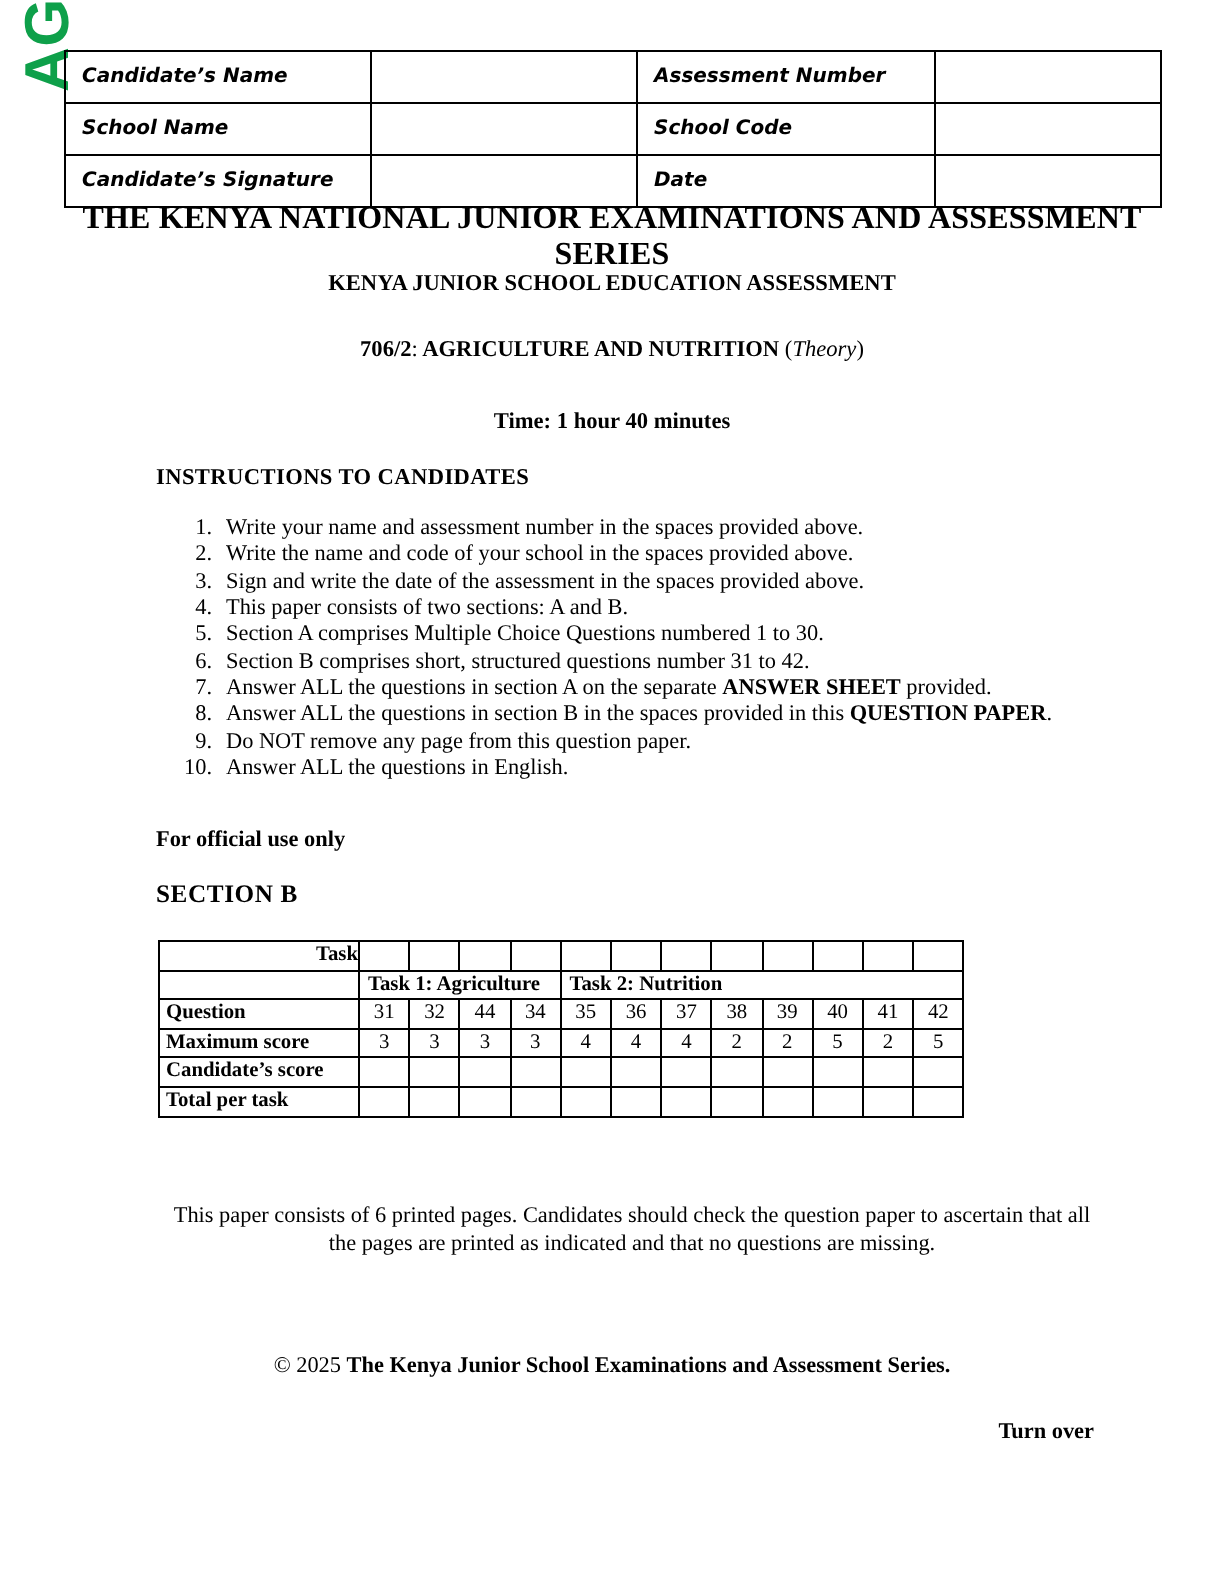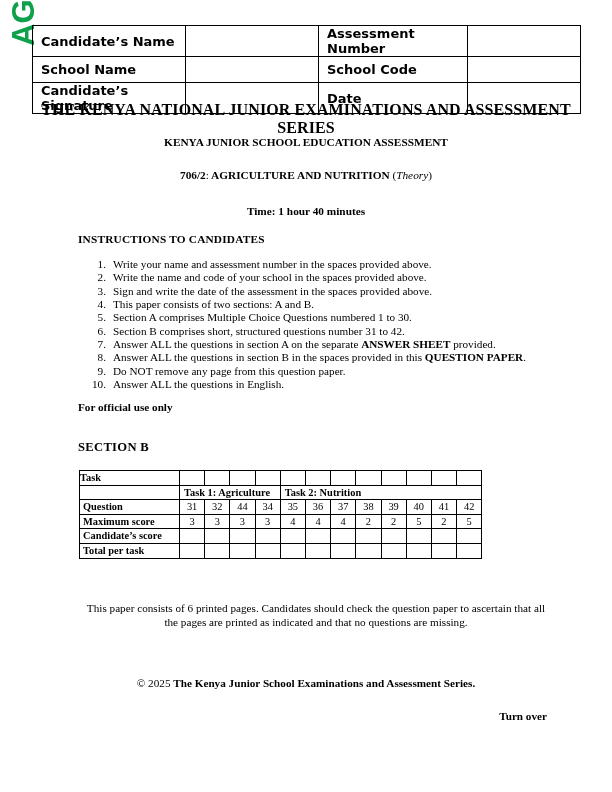--- a/index.html
+++ b/index.html
@@ -52,22 +52,23 @@
     width: 548px;
     border-collapse: collapse;
     table-layout: fixed;
   }
   .info-table td {
     border: 1.4px solid #000000;
     height: 25px;
     padding: 0 0 0 8px;
     font-family: "DejaVu Sans", "Liberation Sans", sans-serif;
     font-weight: bold;
-    font-size: 13px;
+    font-size: 10px;
     vertical-align: middle;
+    font-style: italic;
   }
   .info-table td.blank { padding: 0; }
   .col-lbl  { width: 153px; }
   .col-fill { width: 133px; }
   .col-lbl2 { width: 149px; }
   .col-fill2{ width: 113px; }
 
   
   .hdr {
     position: absolute;
@@ -113,21 +114,21 @@
     left: 0;
     width: 19px;
     text-align: right;
   }
   #instr-list li b { font-weight: bold; }
 
   
   #official {
     position: absolute;
     left: 78px;
-    top: 401px;
+    top: 414px;
     font-size: 11.2px;
     font-weight: bold;
   }
   #section-b {
     position: absolute;
     left: 78px;
     top: 440px;
     font-size: 12.6px;
     font-weight: bold;
     letter-spacing: 0.3px;
@@ -148,21 +149,21 @@
     font-weight: bold;
     text-align: center;
     padding: 0;
     line-height: 13.6px;
   }
   .score-table td.lbl {
     width: 96px;
     text-align: left;
     padding-left: 3px;
   }
-  .score-table td.lbl-c { text-align: left; padding-left: 0; }
+  .score-table td.lbl-c { text-align: right; padding-left: 0; }
   .score-table td.q     { width: 24.2px; font-weight: normal; }
   .score-table td.task  {
     text-align: left;
     padding-left: 4px;
     font-weight: bold;
   }
 
   
   #pages-note {
     position: absolute;

